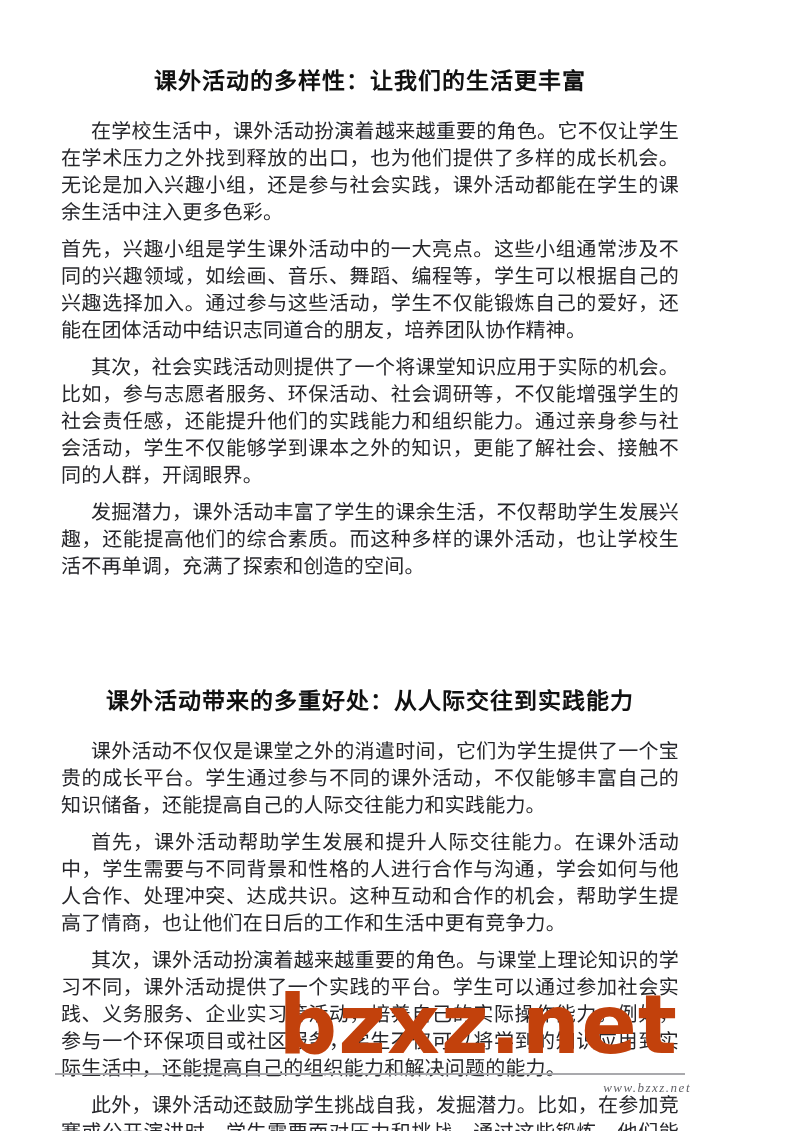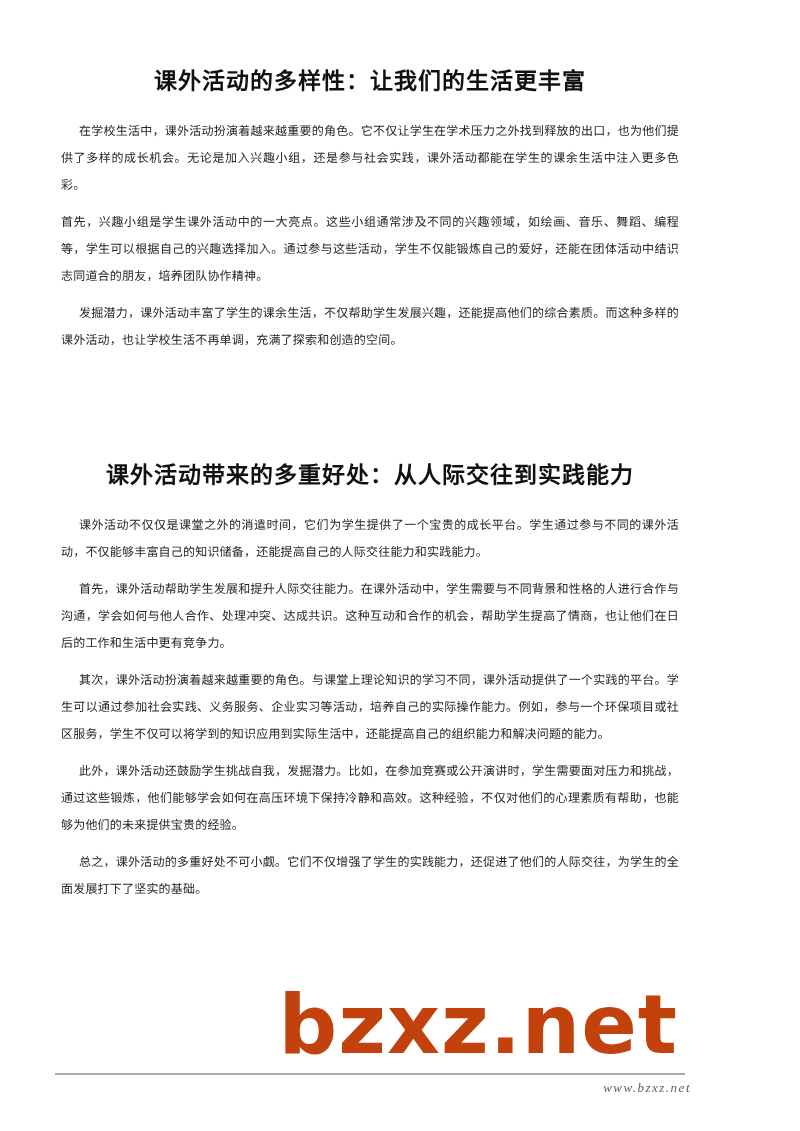--- a/index.html
+++ b/index.html
@@ -26,21 +26,21 @@
   .article-title {
     font-size: 23px;
     line-height: 32px;
     font-weight: bold;
     text-align: center;
     color: #111111;
     letter-spacing: 1px;
     margin: 0 0 20px 0;
   }
   .article p {
-    font-size: 12px;
+    font-size: 20px;
     line-height: 27px;
     margin: 0 0 10px 0;
     text-align: justify;
     text-justify: inter-ideograph;
     letter-spacing: 0.2px;
   }
   .article p.indent {
     text-indent: 1.5em;
   }
   .article-2 {
@@ -80,20 +80,21 @@
 </head>
 <body>
 
 <div class="page">
   <div class="content">
 
     <section class="article article-1">
       <h1 class="article-title">课外活动的多样性：让我们的生活更丰富</h1>
       <p class="indent">在学校生活中，课外活动扮演着越来越重要的角色。它不仅让学生在学术压力之外找到释放的出口，也为他们提供了多样的成长机会。无论是加入兴趣小组，还是参与社会实践，课外活动都能在学生的课余生活中注入更多色彩。</p>
       <p>首先，兴趣小组是学生课外活动中的一大亮点。这些小组通常涉及不同的兴趣领域，如绘画、音乐、舞蹈、编程等，学生可以根据自己的兴趣选择加入。通过参与这些活动，学生不仅能锻炼自己的爱好，还能在团体活动中结识志同道合的朋友，培养团队协作精神。</p>
+      <p class="indent">其次，社会实践活动则提供了一个将课堂知识应用于实际的机会。比如，参与志愿者服务、环保活动、社会调研等，不仅能增强学生的社会责任感，还能提升他们的实践能力和组织能力。通过亲身参与社会活动，学生不仅能够学到课本之外的知识，更能了解社会、接触不同的人群，开阔眼界。</p>
       <p class="indent">发掘潜力，课外活动丰富了学生的课余生活，不仅帮助学生发展兴趣，还能提高他们的综合素质。而这种多样的课外活动，也让学校生活不再单调，充满了探索和创造的空间。</p>
     </section>
 
     <section class="article article-2">
       <h1 class="article-title">课外活动带来的多重好处：从人际交往到实践能力</h1>
       <p class="indent">课外活动不仅仅是课堂之外的消遣时间，它们为学生提供了一个宝贵的成长平台。学生通过参与不同的课外活动，不仅能够丰富自己的知识储备，还能提高自己的人际交往能力和实践能力。</p>
       <p class="indent">首先，课外活动帮助学生发展和提升人际交往能力。在课外活动中，学生需要与不同背景和性格的人进行合作与沟通，学会如何与他人合作、处理冲突、达成共识。这种互动和合作的机会，帮助学生提高了情商，也让他们在日后的工作和生活中更有竞争力。</p>
       <p class="indent">其次，课外活动扮演着越来越重要的角色。与课堂上理论知识的学习不同，课外活动提供了一个实践的平台。学生可以通过参加社会实践、义务服务、企业实习等活动，培养自己的实际操作能力。例如，参与一个环保项目或社区服务，学生不仅可以将学到的知识应用到实际生活中，还能提高自己的组织能力和解决问题的能力。</p>
       <p class="indent">此外，课外活动还鼓励学生挑战自我，发掘潜力。比如，在参加竞赛或公开演讲时，学生需要面对压力和挑战，通过这些锻炼，他们能够学会如何在高压环境下保持冷静和高效。这种经验，不仅对他们的心理素质有帮助，也能够为他们的未来提供宝贵的经验。</p>
       <p class="indent">总之，课外活动的多重好处不可小觑。它们不仅增强了学生的实践能力，还促进了他们的人际交往，为学生的全面发展打下了坚实的基础。</p>

